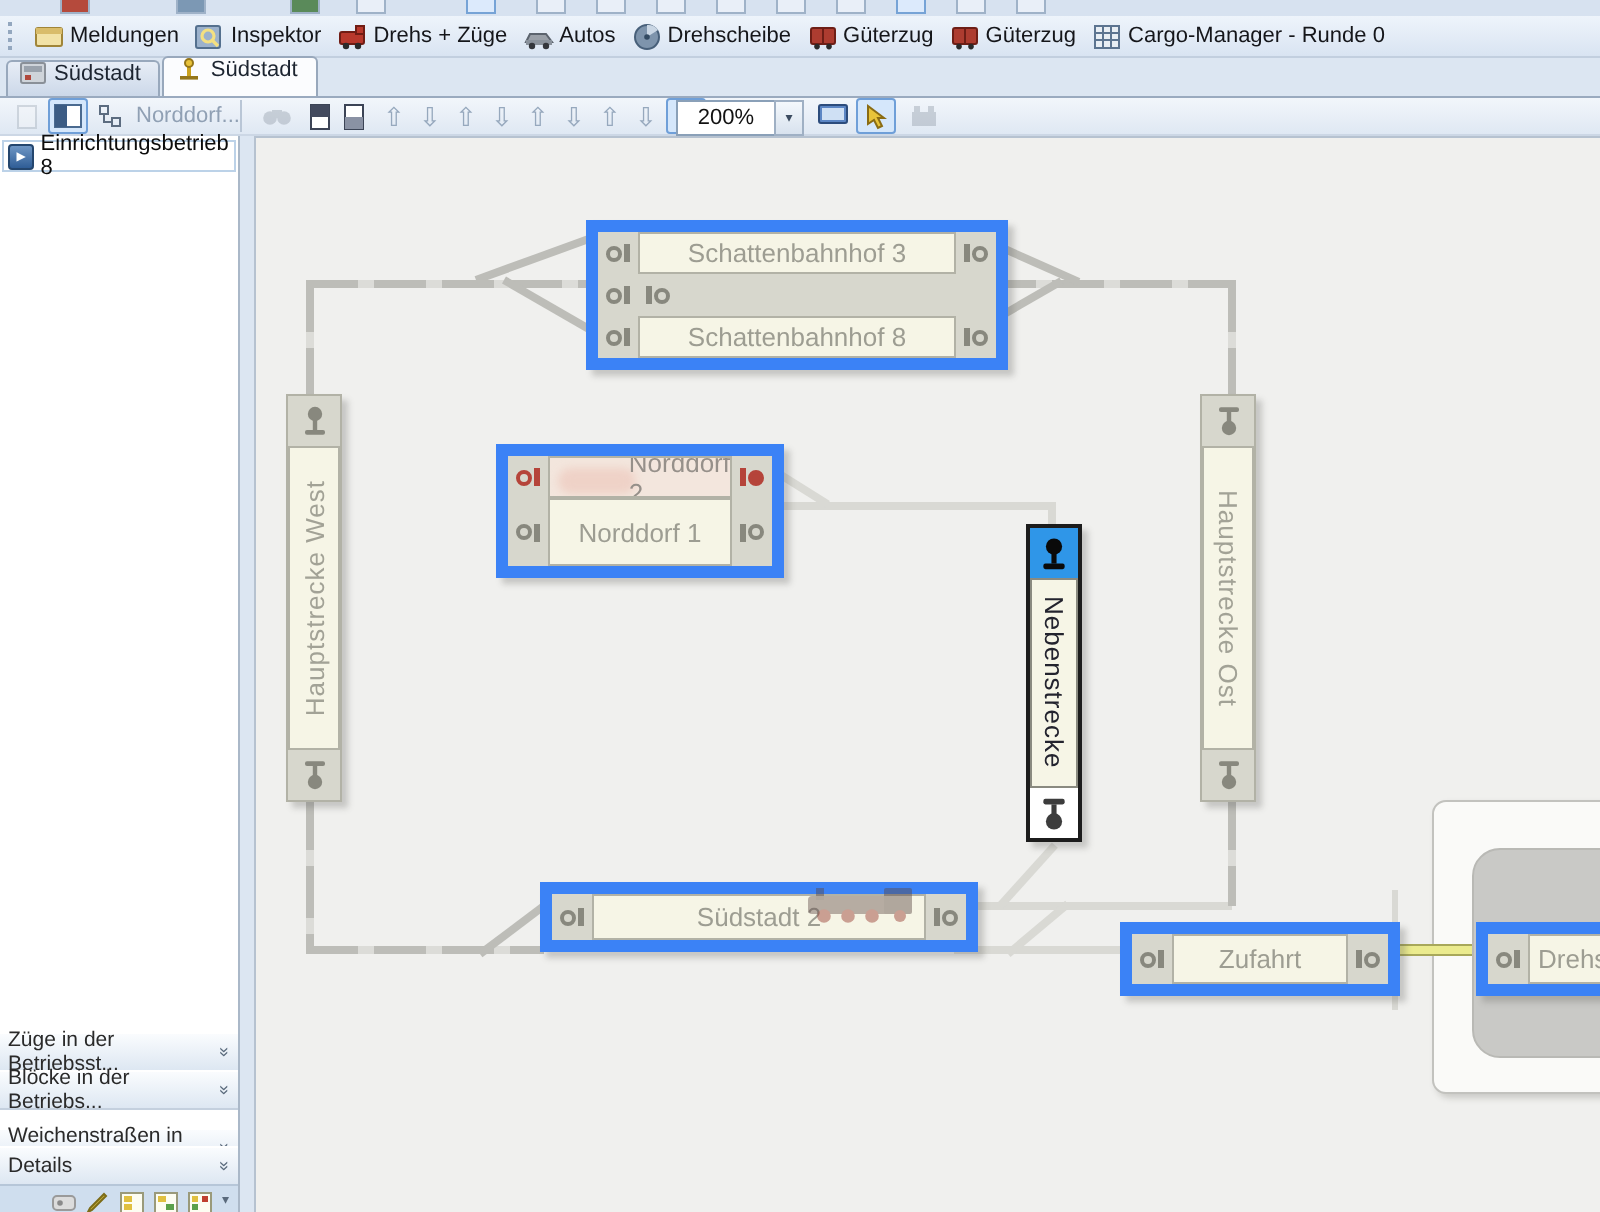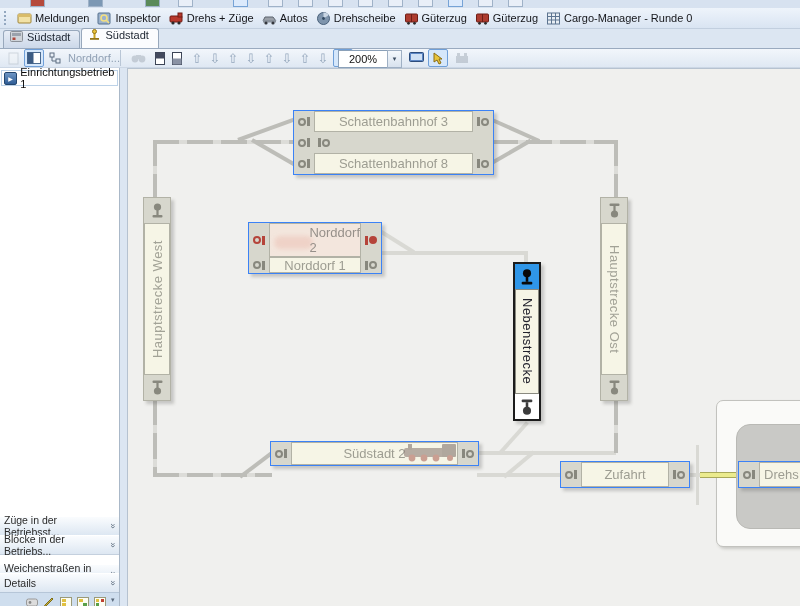--- a/index.html
+++ b/index.html
@@ -51,21 +51,21 @@
   
   .canvas{position:absolute;left:127px;top:68px;width:673px;height:538px;background:#f0f0ee;
           border-left:1px solid #b6c2d0;border-top:1px solid #b6c2d0;box-sizing:border-box;z-index:1;}
   .trk{position:absolute;background:#bdbdb8;z-index:2;}
   .trkf{position:absolute;background:#d9d9d4;z-index:2;}
   .dashh{background:repeating-linear-gradient(90deg,#bdbdb8 0 26px,#dcdcd8 26px 34px);}
   .dashv{background:repeating-linear-gradient(180deg,#bdbdb8 0 26px,#dcdcd8 26px 34px);}
   .diag{transform-origin:0 50%;}
   .ttyellow{position:absolute;background:#ebeb8e;border-top:1px solid #a8a85a;border-bottom:1px solid #a8a85a;z-index:3;box-sizing:border-box;}
   
-  .hgrp{position:absolute;background:#d7d7cd;border:1px solid #3b82f6;box-shadow:3px 3px 3px rgba(90,90,85,.28);z-index:4;}
+  .hgrp{position:absolute;background:#d7d7cd;border:6px solid #3b82f6;box-shadow:3px 3px 3px rgba(90,90,85,.28);z-index:4;}
   .hrow{display:flex;}
   .hm{width:20px;display:flex;align-items:center;justify-content:center;gap:1px;}
   .hm .c{width:8px;height:8px;border:2px solid #88887e;border-radius:50%;box-sizing:border-box;}
   .hm .b{width:3px;height:9px;background:#88887e;}
   .hred .c{border-color:#b5443a}.hred .b{background:#b5443a}.hred.fill .c{background:#b5443a}
   .hlabel{flex:1;background:#f6f5e6;border:1px solid #b2b2a6;display:flex;align-items:center;justify-content:center;
           font-size:13px;color:#9d9d92;position:relative;overflow:hidden;}
   .vgrp{position:absolute;width:28px;background:#d7d7cd;border:1px solid #b2b2a6;box-shadow:3px 3px 3px rgba(90,90,85,.28);
         display:flex;flex-direction:column;box-sizing:border-box;z-index:4;}
   .vm{height:25px;display:flex;align-items:center;justify-content:center;color:#88887e;}
@@ -312,21 +312,21 @@
       <rect x="2" y="1" width="3" height="4" fill="#9aa4b0"></rect>
       <rect x="9" y="1" width="3" height="4" fill="#9aa4b0"></rect>
     </svg>
 </div>
 
 <div class="sidebar"></div>
 <div class="treeitem">
   <span class="treeic">
       <span>▶</span>
     </span>
-  <span>Einrichtungsbetrieb 1</span>
+  <span>Einrichtungsbetrieb 8</span>
 </div>
 <div class="sect" style="top:516px">
   <span>Züge in der Betriebsst...</span>
   <span class="chev">»</span>
 </div>
 <div class="sect" style="top:535px">
   <span>Blöcke in der Betriebs...</span>
   <span class="chev">»</span>
 </div>
 <div class="sect" style="top:564px">
@@ -435,35 +435,35 @@
         <span>Schattenbahnhof 8</span>
       </div>
     <div class="hm">
         <span class="b"></span>
         <span class="c"></span>
       </div>
   </div>
 </div>
 
 <div class="hgrp" style="left:248px;top:222px;width:132px">
-  <div class="hrow" style="height:34px">
+  <div class="hrow" style="height:21px">
     <div class="hm hred">
         <span class="c"></span>
         <span class="b"></span>
       </div>
     <div class="hlabel" style="background:#f3e6dd;color:#96908a">
         <span class="smear"></span>
         <span>Norddorf 2</span>
       </div>
     <div class="hm hred fill">
         <span class="b"></span>
         <span class="c"></span>
       </div>
   </div>
-  <div class="hrow" style="height:16px">
+  <div class="hrow" style="height:34px">
     <div class="hm">
         <span class="c"></span>
         <span class="b"></span>
       </div>
     <div class="hlabel">
         <span>Norddorf 1</span>
       </div>
     <div class="hm">
         <span class="b"></span>
         <span class="c"></span>

